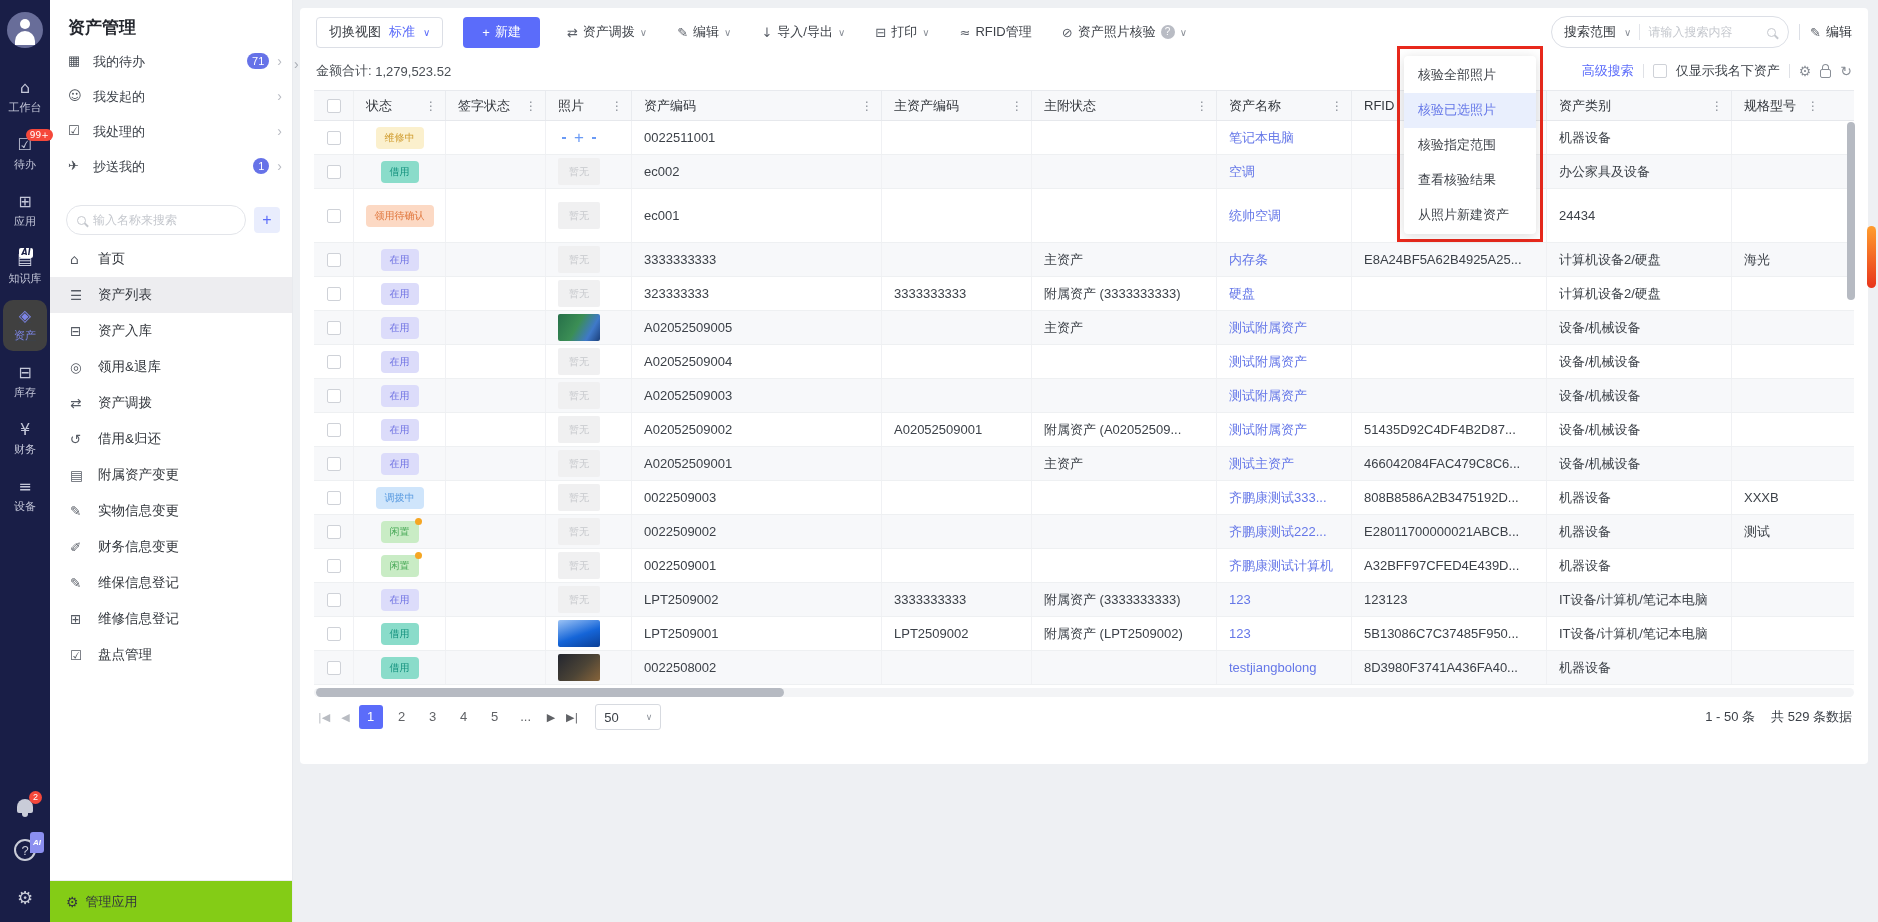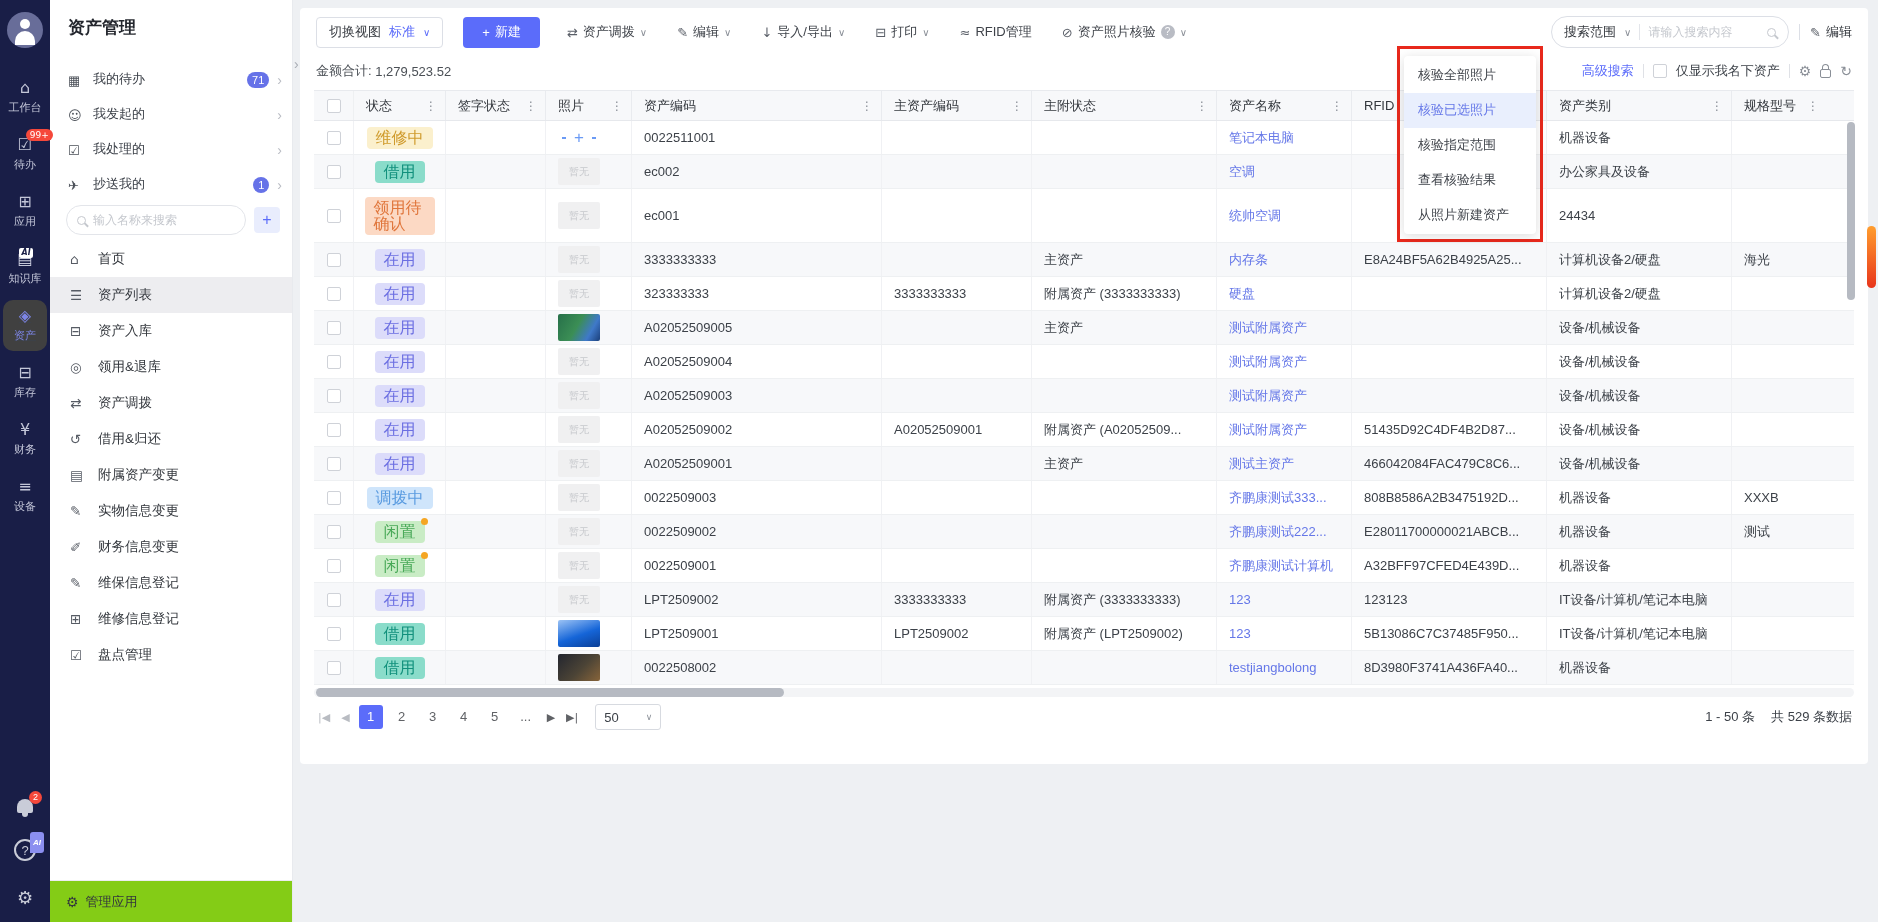--- a/index.html
+++ b/index.html
@@ -31,21 +31,21 @@
   .help-circle { position:relative; width:22px; height:22px; border:2px solid #c9ccd8; border-radius:50%; color:#c9ccd8; font-size:13px; text-align:center; line-height:19px; cursor:pointer; }
   .help-circle::before { content:"?"; }
   .help-ai { position:absolute; top:-9px; right:-10px; background:#8b8ff0; color:#fff; font-size:8px; font-style:italic; font-weight:bold; padding:1px 3px; border-radius:3px 3px 3px 0; }
   .gear-ico { color:#c9ccd8; font-size:18px; cursor:pointer; font-family:"DejaVu Sans",sans-serif; }
   .gear-ico::before{ content:"⚙"; }
 
   
   .sidebar { position:absolute; left:50px; top:0; width:243px; height:100%; background:#fff; border-right:1px solid #e8eaee; z-index:20; }
   .sb-title { font-size:17px; font-weight:bold; color:#23262d; padding:16px 0 6px 18px; }
   .sb-workflow { padding:8px 10px 0 18px; }
-  .wf-row { display:flex; align-items:flex-end; height:35px; cursor:pointer; }
+  .wf-row { display:flex; align-items:flex-start; height:35px; cursor:pointer; }
   .wf-ico { width:16px; font-size:13px; color:#4c5159; margin-right:9px; font-family:"DejaVu Sans",sans-serif; }
   .wf-ico[data-icon="calendar"]::before{content:"▦";} .wf-ico[data-icon="person"]::before{content:"☺";}
   .wf-ico[data-icon="check"]::before{content:"☑";} .wf-ico[data-icon="send"]::before{content:"✈";}
   .wf-label { color:#3a3f47; font-size:13px; flex:1; }
   .wf-badge { background:#6672e8; color:#fff; font-size:11px; line-height:16px; min-width:16px; text-align:center; border-radius:9px; padding:0 5px; margin-right:8px; }
   .wf-chevron { color:#b9bcc4; font-size:14px; }
   .sb-search { display:flex; align-items:center; gap:8px; margin:12px 12px 6px 16px; }
   .search-pill { flex:1; height:30px; border:1px solid #e3e5ea; border-radius:15px; display:flex; align-items:center; padding:0 10px; color:#c5c8ce; font-size:12px; gap:7px; }
   .mag { width:9px; height:9px; border:1.5px solid #c5c8ce; border-radius:50%; position:relative; flex:none; }
   .mag::after { content:""; position:absolute; width:5px; height:1.5px; background:#c5c8ce; transform:rotate(45deg); right:-4px; bottom:-2px; }
@@ -128,21 +128,21 @@
   .c-sign { width:100px; }
   .c-photo { width:86px; }
   .c-code { width:250px; color:#3c4148; }
   .c-maincode { width:150px; }
   .c-mainstatus { width:185px; }
   .c-name { width:135px; }
   .c-name span { color:#6577e8; cursor:pointer; }
   .c-rfid { width:195px; }
   .c-cat { width:185px; }
   .c-model { width:95px; border-right:none; }
-  .badge { position:relative; display:inline-block; max-width:70px; padding:3px 9px; border-radius:4px; font-size:16px; line-height:16px; white-space:normal;font-family:Liberation Serif, serif; }
+  .badge { position:relative; display:inline-block; max-width:70px; padding:3px 9px; border-radius:4px; font-size:10px; line-height:16px; text-align:center; white-space:normal;font-family:Liberation Serif, serif; }
   .badge[data-variant="yellow"] { background:#fbf0cd; color:#cf9a2b; }
   .badge[data-variant="teal"]   { background:#8adcca; color:#11907c; }
   .badge[data-variant="orange"] { background:#fcd9c4; color:#e0763c; }
   .badge[data-variant="purple"] { background:#dcdcfa; color:#6c6fe2; }
   .badge[data-variant="blue"]   { background:#cfe5fb; color:#5a9be0; }
   .badge[data-variant="green"]  { background:#c9ecc5; color:#49a958; }
   .corner-dot { position:absolute; top:-3px; right:-3px; width:7px; height:7px; border-radius:50%; background:#f5a623; }
   .photo-box { width:42px; height:27px; border-radius:2px; display:flex; align-items:center; justify-content:center; font-size:10px; }
   .photo-box[data-photo="none"] { background:#f0f0f1; color:#c6c8cc; }
   .photo-box[data-photo="loading"] { background:transparent; position:relative; }

